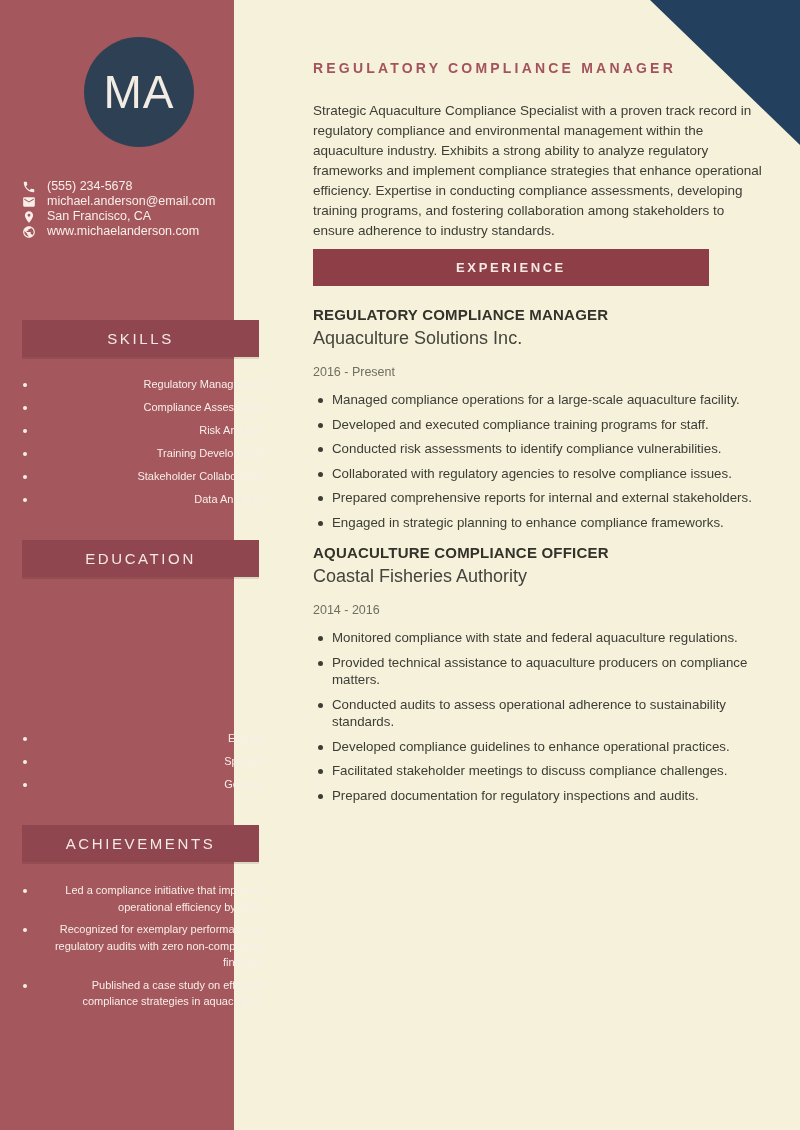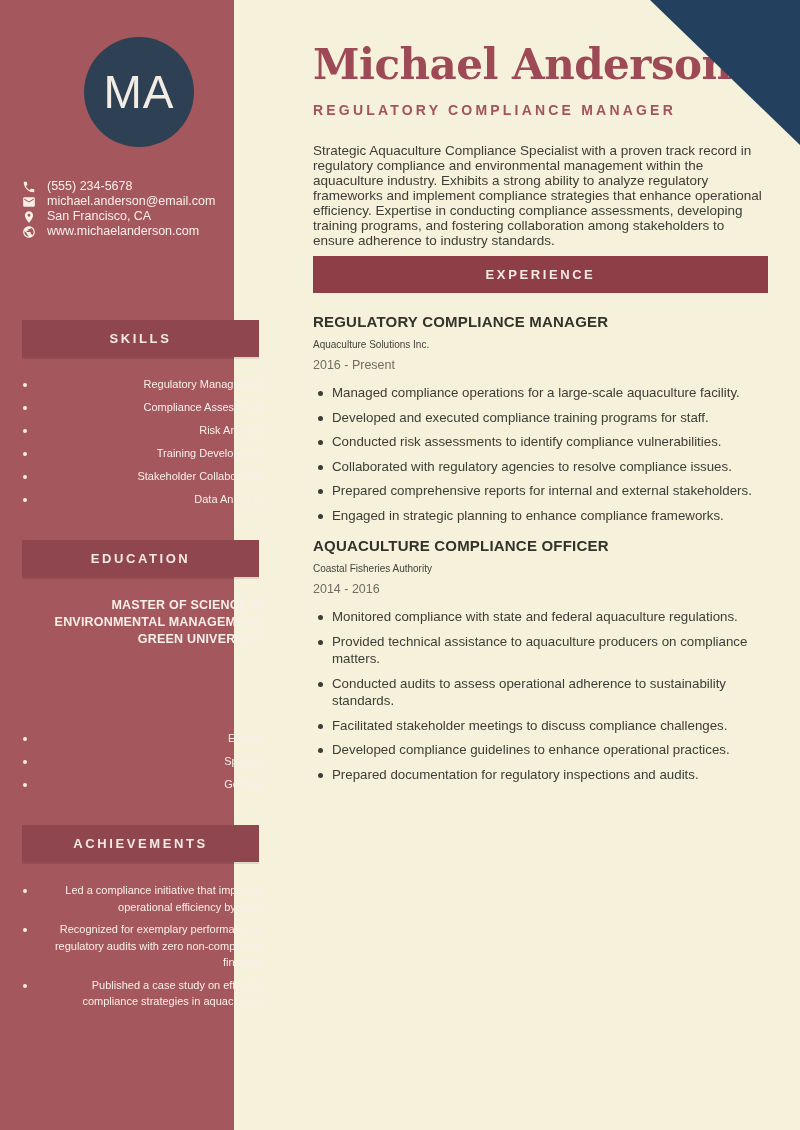--- a/index.html
+++ b/index.html
@@ -24,45 +24,45 @@
   
   .sidebar{position:absolute;left:0;top:0;width:234px;height:1130px;background:var(--sidebar-bg);text-align:right;}
   .avatar{position:absolute;left:84px;top:37px;width:110px;height:110px;border-radius:50%;
           background:var(--avatar-bg);display:flex;align-items:center;justify-content:center;
           color:#f2ece4;font-size:46px;font-weight:500;letter-spacing:1px;}
   .contact{position:absolute;left:22px;top:179px;display:flex;flex-direction:column;gap:0;}
   .contact-row{display:flex;align-items:center;gap:11px;color:var(--sidebar-text);font-size:12.5px;line-height:15px;}
   .contact-row svg{width:14px;height:14px;fill:var(--sidebar-text);flex:0 0 14px;}
   .side-box{position:absolute;left:22px;width:237px;height:37px;background:var(--sidebar-box-bg);
             box-shadow:0 2px 0 rgba(0,0,0,0.10);display:flex;align-items:center;justify-content:center;
-            color:#f5e9e4;font-size:13px;font-weight:700;letter-spacing:2.6px;}
+            color:#f5e9e4;font-size:15px;font-weight:400;letter-spacing:2.6px;}
   .side-list{position:absolute;left:22px;width:242px;list-style:none;}
   .side-list li{position:relative;padding-left:15px;color:var(--sidebar-text);font-size:11px;line-height:15px;margin-bottom:8px;}
   .side-list li::before{content:"";position:absolute;left:1px;top:6px;width:4px;height:4px;border-radius:50%;background:var(--sidebar-text);}
   .side-list.wrap li{line-height:16.5px;margin-bottom:6px;}
   .side-list.wrap li::before{top:7px;}
   .edu-text{position:absolute;left:22px;top:597px;width:242px;color:var(--sidebar-text);
             font-size:12.5px;font-weight:700;line-height:17px;letter-spacing:0.2px;}
 
   
   .main{position:absolute;left:283px;top:0;width:517px;height:1130px;background:var(--main-bg);
         padding:44px 32px 0 30px;}
   .corner-triangle{position:absolute;top:0;right:0;width:150px;height:145px;background:var(--accent-navy);
         clip-path:polygon(0 0,100% 0,100% 100%);}
   .name{font-family:"DejaVu Serif","Liberation Serif",serif;font-weight:700;font-size:42px;line-height:1;
         color:var(--name-color);letter-spacing:-0.5px;}
   .job-title{margin-top:16px;font-size:14px;font-weight:700;letter-spacing:3.2px;color:var(--title-color);}
-  .summary{margin-top:25px;width:455px;font-size:13.5px;line-height:15px;color:var(--text-dark);}
-  .banner{margin-top:8px;width:455px;height:37px;background:var(--banner-bg);
+  .summary{margin-top:25px;width:455px;font-size:13.5px;line-height:20px;color:var(--text-dark);}
+  .banner{margin-top:8px;width:396px;height:37px;background:var(--banner-bg);
           display:flex;align-items:center;justify-content:center;
           color:#f5e9e4;font-size:13px;font-weight:700;letter-spacing:2.6px;}
   .job{width:455px;}
   .job .role{margin-top:19px;font-size:15px;font-weight:700;color:#33332c;line-height:19px;letter-spacing:0.2px;}
-  .job .company{margin-top:5px;font-size:10px;color:var(--text-mid);line-height:18px;}
-  .job .dates{margin-top:3px;font-size:12.5px;color:var(--text-gray);line-height:16px;}
+  .job .company{margin-top:5px;font-size:18px;color:var(--text-mid);line-height:18px;}
+  .job .dates{margin-top:17px;font-size:12.5px;color:var(--text-gray);line-height:16px;}
   .job ul{margin-top:11px;list-style:none;}
   .job ul li{position:relative;padding-left:19px;font-size:13.3px;line-height:17.5px;color:var(--text-dark);margin-bottom:7px;}
   .job ul li::before{content:"";position:absolute;left:5px;top:7px;width:5px;height:5px;border-radius:50%;background:#3d3d36;}
   .job.second .role{margin-top:12px;}
 </style>
 </head>
 <body>
 
 <div class="page">
 
@@ -108,21 +108,20 @@
         <li>Compliance Assessment</li>
         <li>Risk Analysis</li>
         <li>Training Development</li>
         <li>Stakeholder Collaboration</li>
         <li>Data Analytics</li>
       </ul>
 
     <div class="side-box" style="top:540px">
       <span>EDUCATION</span>
     </div>
-    <div class="edu-text">MASTER OF SCIENCE IN ENVIRONMENTAL MANAGEMENT, GREEN UNIVERSITY</div>
 
     <ul class="side-list" style="top:731px">
 
     <li>English</li>
         <li>Spanish</li>
         <li>German</li>
       </ul>
 
     <div class="side-box" style="top:825px">
       <span>ACHIEVEMENTS</span>
@@ -130,21 +129,20 @@
     <ul class="side-list wrap" style="top:882px">
 
     <li>Led a compliance initiative that improved operational efficiency by 68%.</li>
         <li>Recognized for exemplary performance in regulatory audits with zero non-compliance findings.</li>
         <li>Published a case study on effective compliance strategies in aquaculture.</li>
       </ul>
 
   </aside>
 
   <main class="main">
-    <h1 class="name">Michael Anderson</h1>
     <div class="job-title">REGULATORY COMPLIANCE MANAGER</div>
     <p class="summary">Strategic Aquaculture Compliance Specialist with a proven track record in regulatory compliance and environmental management within the aquaculture industry. Exhibits a strong ability to analyze regulatory frameworks and implement compliance strategies that enhance operational efficiency. Expertise in conducting compliance assessments, developing training programs, and fostering collaboration among stakeholders to ensure adherence to industry standards.</p>
 
     <div class="banner">
       <span>EXPERIENCE</span>
     </div>
 
     <section class="job">
       <div class="role">REGULATORY COMPLIANCE MANAGER</div>
       <div class="company">Aquaculture Solutions Inc.</div>
@@ -162,22 +160,22 @@
 
     <section class="job second">
       <div class="role">AQUACULTURE COMPLIANCE OFFICER</div>
       <div class="company">Coastal Fisheries Authority</div>
       <div class="dates">2014 - 2016</div>
       <ul>
 
       <li>Monitored compliance with state and federal aquaculture regulations.</li>
           <li>Provided technical assistance to aquaculture producers on compliance matters.</li>
           <li>Conducted audits to assess operational adherence to sustainability standards.</li>
+          <li>Developed compliance guidelines to enhance operational practices.</li>
           <li>Facilitated stakeholder meetings to discuss compliance challenges.</li>
-          <li>Developed compliance guidelines to enhance operational practices.</li>
           <li>Prepared documentation for regulatory inspections and audits.</li>
         </ul>
     </section>
   </main>
 
   <div class="corner-triangle"></div>
 
 </div>
 
 </body></html>

